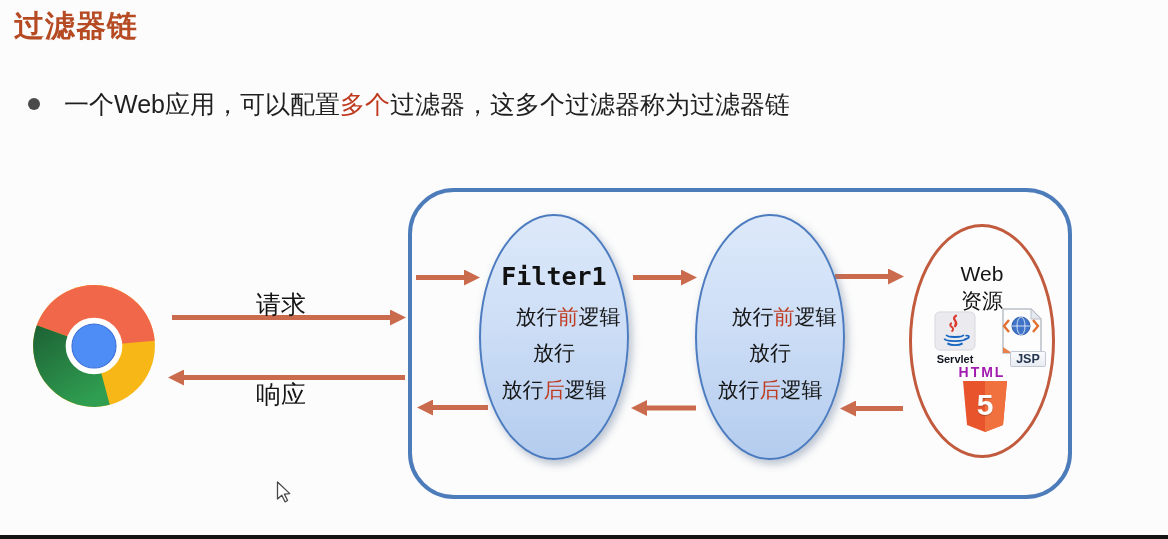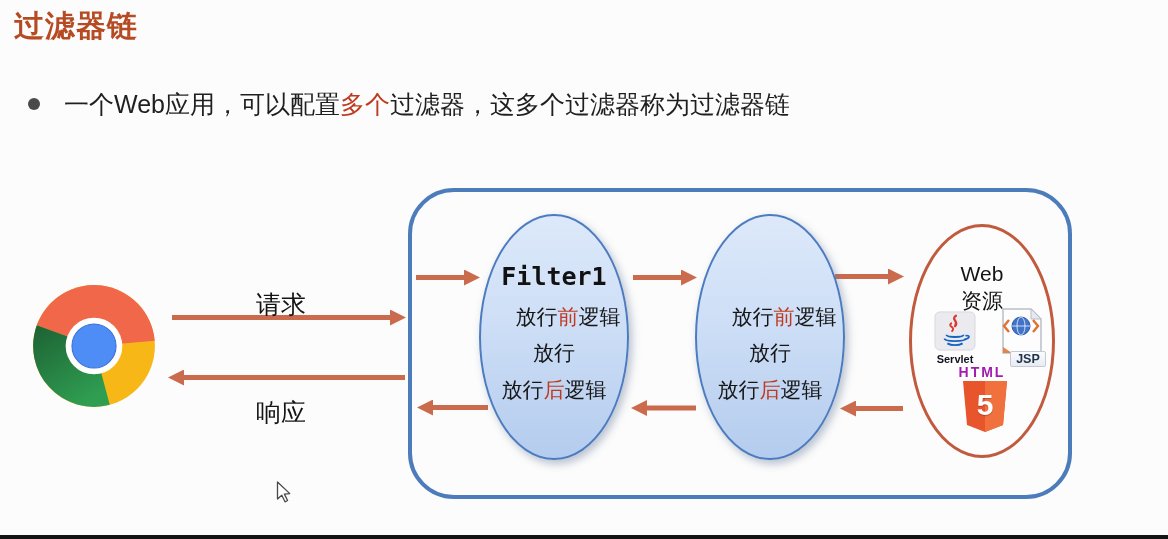--- a/index.html
+++ b/index.html
@@ -16,21 +16,21 @@
     color:var(--title,#b54a23); letter-spacing:1px;
   }
   
   .bullet-row{ left:28px; top:88px; display:flex; align-items:flex-start; }
   .bullet-dot{ width:12px; height:12px; border-radius:50%; background:#4a4a4a; margin-top:10px; }
   .bullet-text{ margin:0 0 0 24px; font-size:25px; line-height:32px; color:var(--text,#1f1f1f); }
   .red{ color:var(--accent-red,#bf3a1f); }
   
   .flow-label{ width:110px; text-align:center; font-size:25px; color:#141414; }
   .req{ left:226px; top:276px;margin-top:12px; }
-  .resp{ left:226px; top:396px; }
+  .resp{ left:226px; top:378px; }
   
   .chain-box{
     left:408px; top:188px; width:664px; height:311px; box-sizing:border-box;
     border:4px solid var(--container-border,#4d7cba); border-radius:46px;
     background:transparent;
   }
   
   .ellipse{
     box-sizing:border-box; border-radius:50%;
     border:2px solid var(--filter-border,#4c7cbf);

